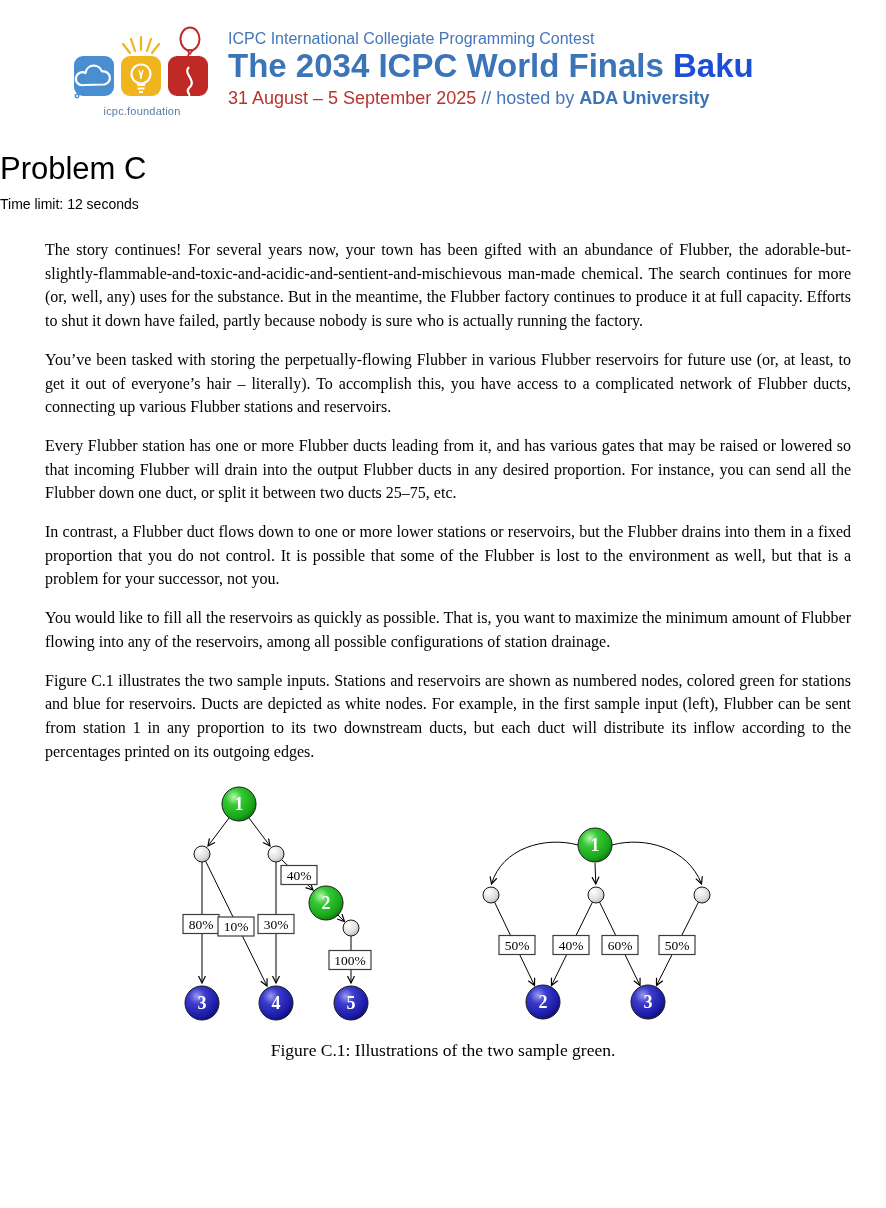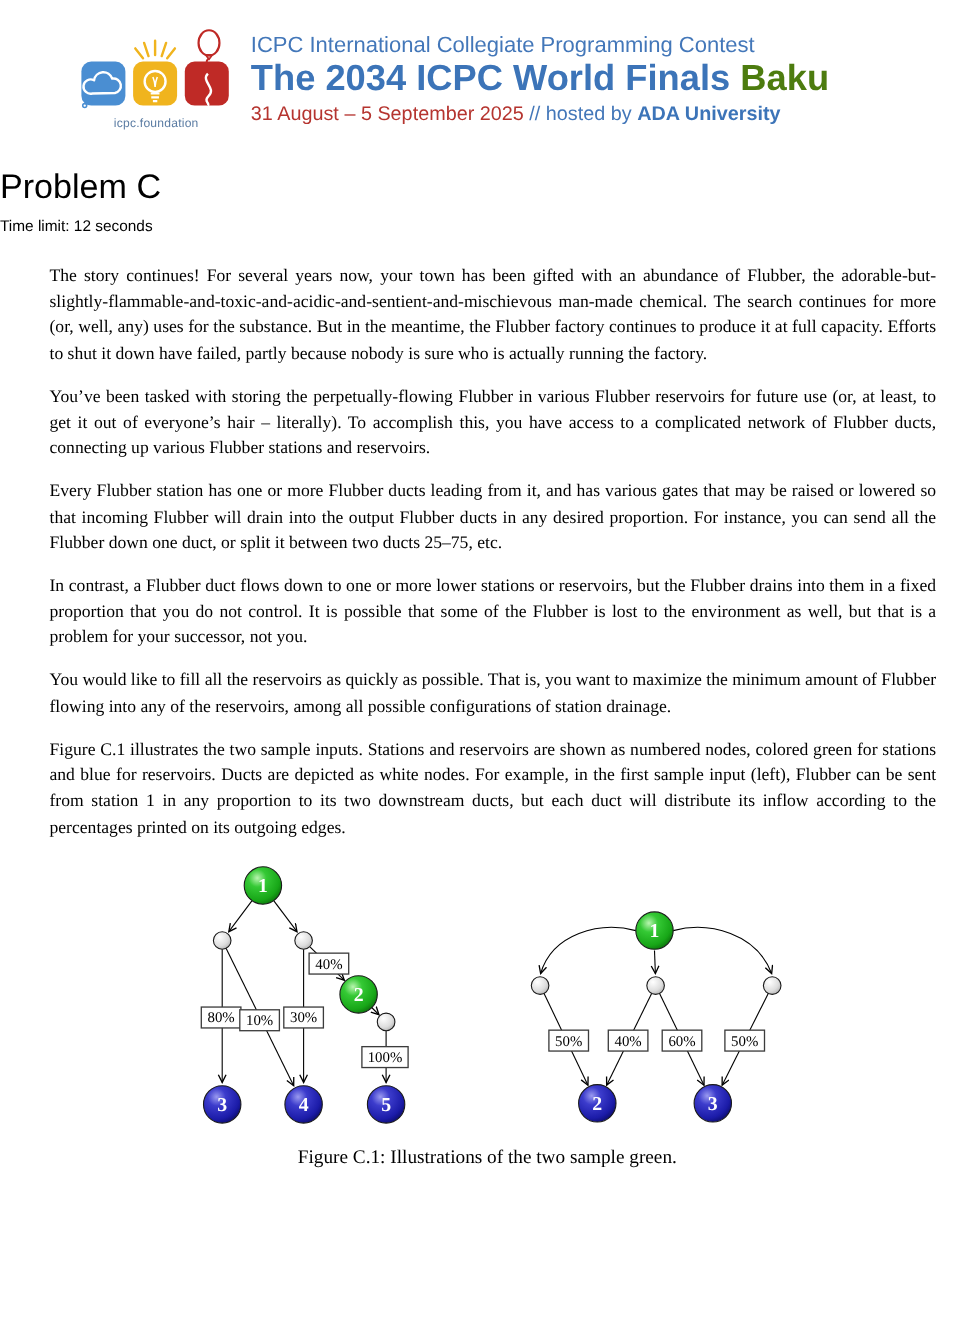--- a/index.html
+++ b/index.html
@@ -12,23 +12,23 @@
     overflow:hidden;
   }
   
   .page-header { display:flex; padding:26px 0 0 72px; gap:16px; }
   .logo-block { width:140px; text-align:center; }
   .foundation-text {
     font-family:"Liberation Sans", sans-serif;
     font-size:11px; color:#5b7ca3; margin-top:1px; letter-spacing:0.2px;
   }
   .header-text { padding-top:4px; font-family:"Liberation Sans", sans-serif; }
-  .contest-line { font-size:20px; color:#4377b9; }
+  .contest-line { font-size:16px; color:#4377b9; }
   .title-line { font-size:33px; font-weight:700; color:#3c74b8; margin-top:1px; line-height:1.05; }
-  .title-city { color:#4d7c0f; }
+  .title-city { color:#1d4ed8; }
   .dates-line { font-size:18px; margin-top:4px; }
   .dates { color:#b5342f; }
   .sep { color:#4377b9; }
   .host { color:#3c74b8; font-weight:700; }
   
   .title-block { text-align:left; font-family:"Liberation Sans", sans-serif; margin-top:34px; }
   .problem-number { font-size:31px; }
   .problem-name { font-size:26.5px; margin-top:7px; }
   .time-limit { font-size:14px; margin-top:9px; }
   

